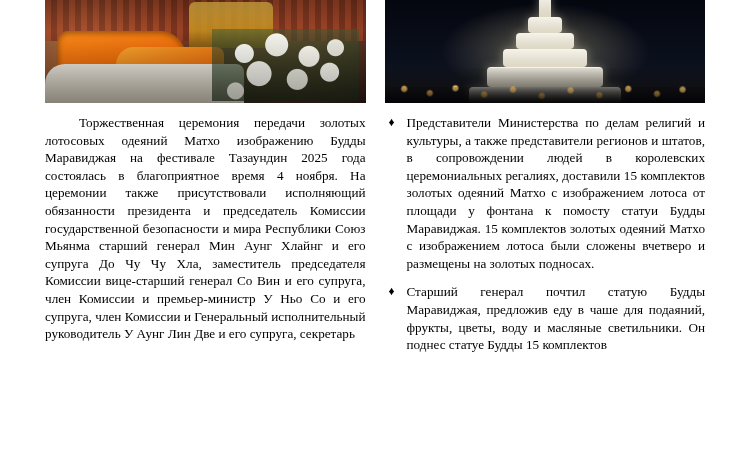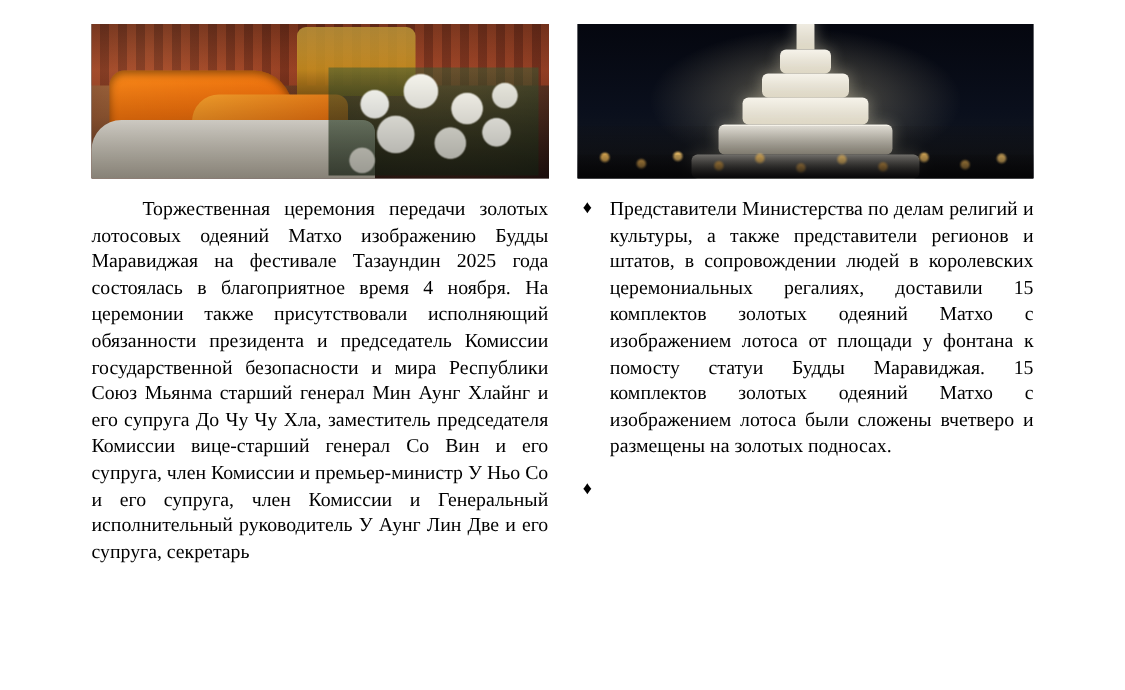--- a/index.html
+++ b/index.html
@@ -16,21 +16,21 @@
   .page {
     position: relative;
     width: 750px;
     height: 460px;
     background: #ffffff;
   }
   .columns {
     display: flex;
     flex-direction: row;
     gap: 1px;
-    padding: 16px;
+    padding: 0;
   }
   .col {
     width: 375px;
     box-sizing: border-box;
   }
   .col-left {
     padding: 0 9px 0 45px;
   }
   .col-right {
     padding: 0 45px 0 9px;
@@ -221,20 +221,21 @@
         <div class="pr-crowd"></div>
       </div>
 
       <ul class="bullets body-text">
         <li>
           <span class="dot">♦</span>
           <span>Представители Министерства по делам религий и культуры, а также представители регионов и штатов, в сопровождении людей в королевских церемониальных регалиях, доставили 15 комплектов золотых одеяний Матхо с изображением лотоса от площади у фонтана к помосту статуи Будды Маравиджая. 15 комплектов золотых одеяний Матхо с изображением лотоса были сложены вчетверо и размещены на золотых подносах.</span>
         </li>
         <li>
           <span class="dot">♦</span>
+          <span>Старший генерал почтил статую Будды Маравиджая, предложив еду в чаше для подаяний, фрукты, цветы, воду и масляные светильники. Он поднес статуе Будды 15 комплектов</span>
         </li>
       </ul>
     </div>
 
   </div>
 
   <div class="clip-bottom"></div>
 </div>
 
 </body></html>

